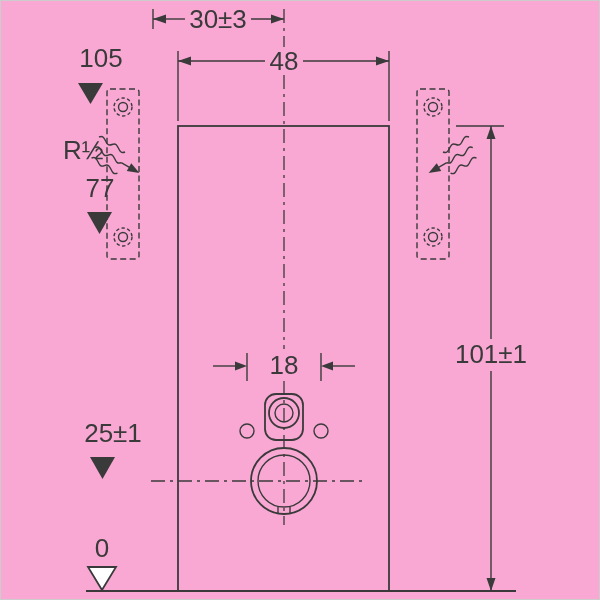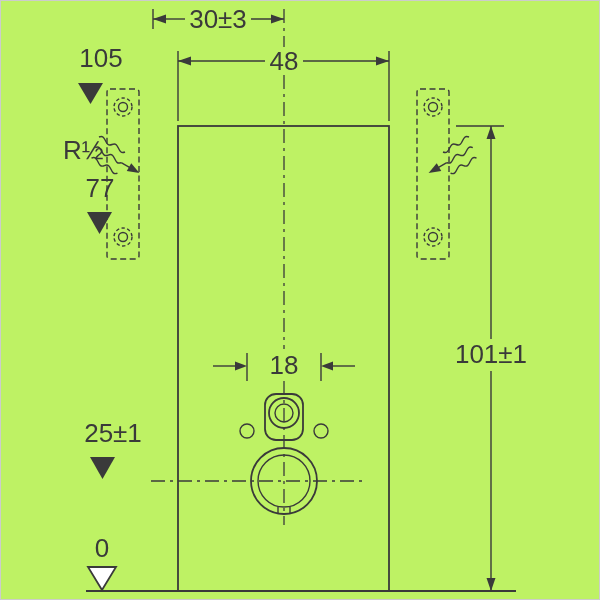--- a/index.html
+++ b/index.html
@@ -1,18 +1,18 @@
 <!DOCTYPE html>
 <html><head>
 <meta charset="utf-8">
 <style>
   html, body { margin: 0; padding: 0; background: #ffffff; }
   .canvas {
     width: 600px; height: 600px;
-    background: #bef264;
+    background: #f9a8d4;
     border: 1px solid #cccccc;
     box-sizing: border-box;
     position: relative;
     overflow: hidden;
   }
   svg { display: block; }
   .ln        { stroke: #3a3a3a; fill: none; stroke-linecap: butt; }
   .w-thin    { stroke-width: 1.4; }
   .w-med     { stroke-width: 1.8; }
   .w-thick   { stroke-width: 2.2; }

